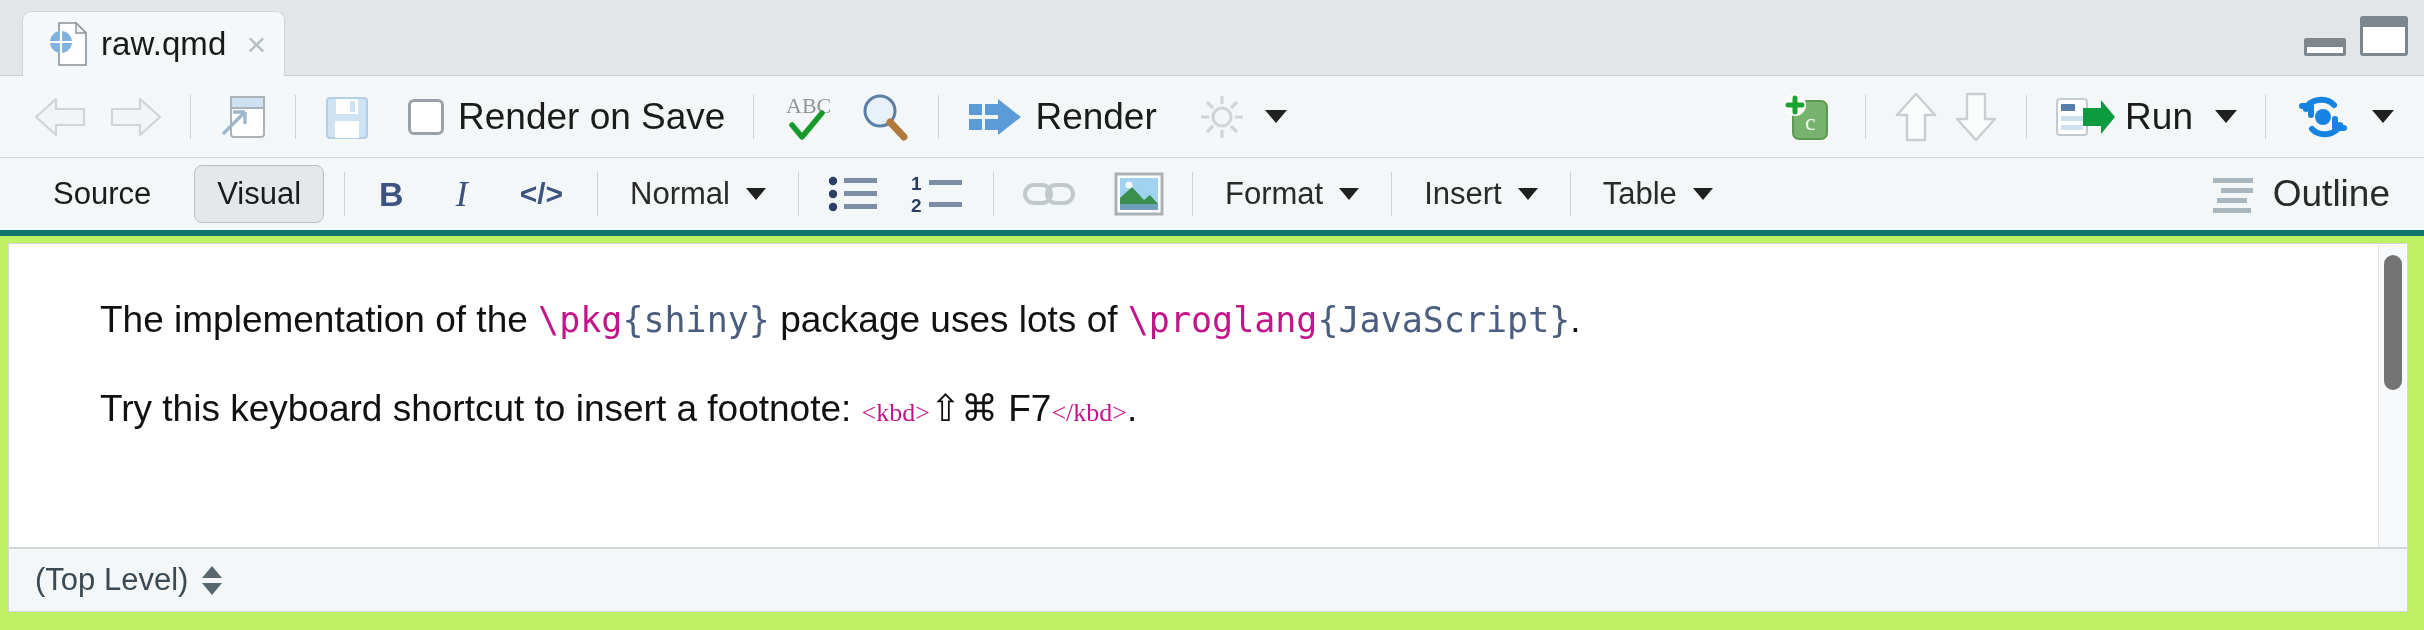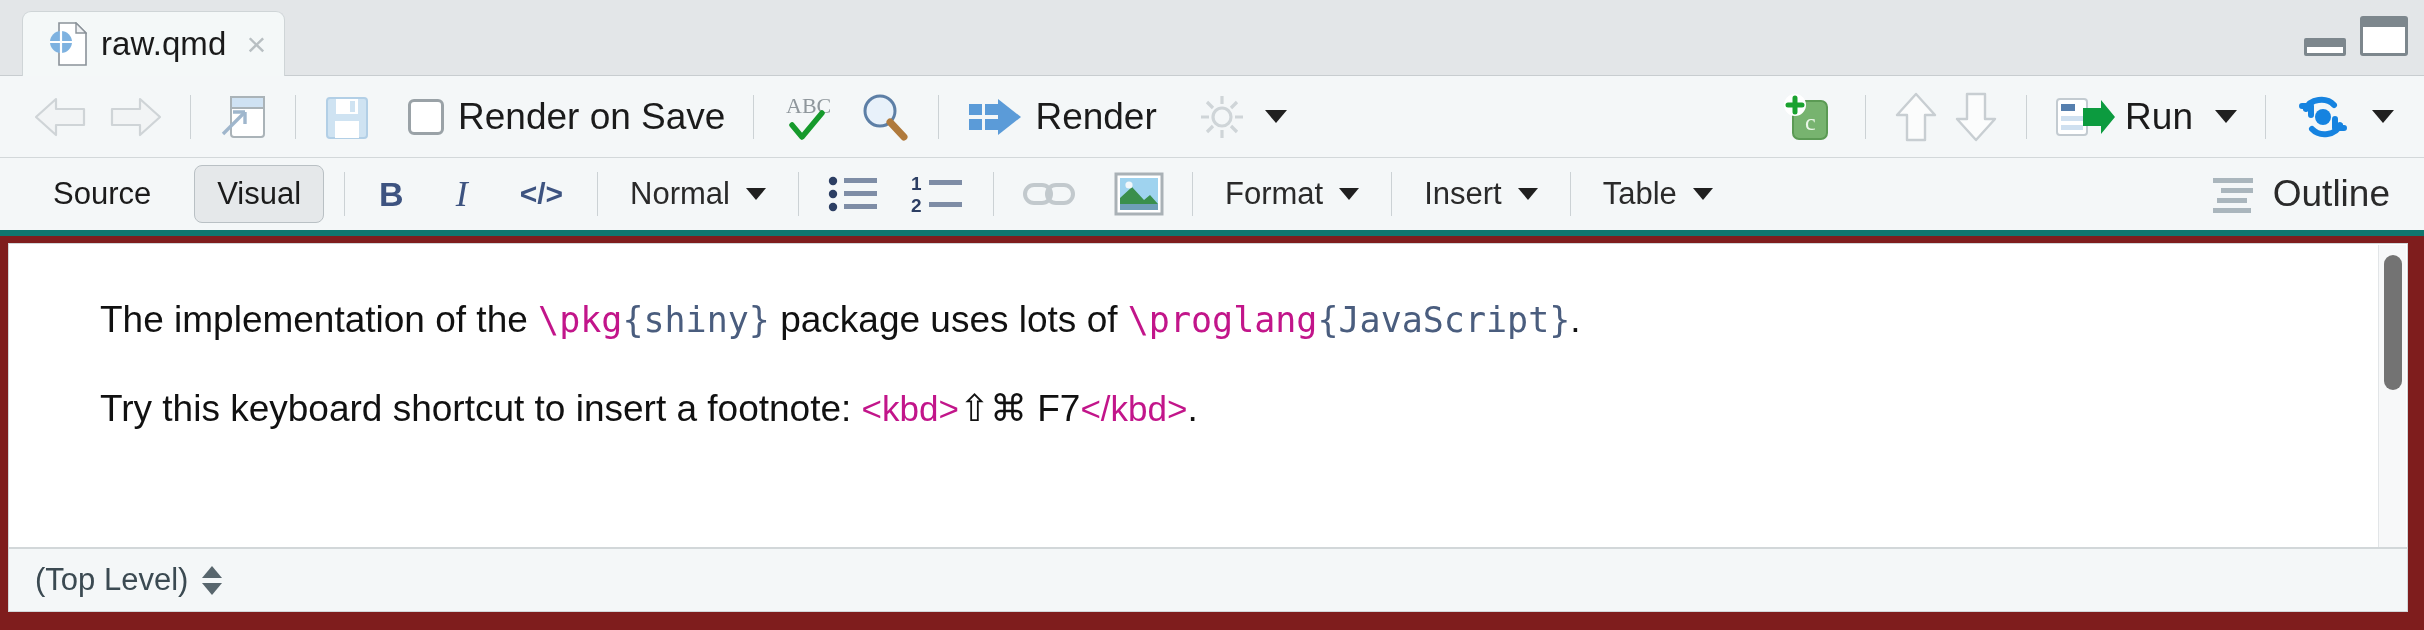--- a/index.html
+++ b/index.html
@@ -8,21 +8,21 @@
     background: #e9ecee;
   }
   body {
     font-family: "Liberation Sans", sans-serif;
     -webkit-font-smoothing: antialiased;
   }
   #app {
     position: relative;
     width: 2424px;
     height: 630px;
-    background: #7f1d1d;
+    background: #bef264;
     overflow: hidden;
   }
 
   
   .tabbar {
     position: absolute;
     left: 0; top: 0;
     width: 2424px;
     height: 76px;
     background: #e3e6e8;
@@ -222,23 +222,23 @@
     font-family: "DejaVu Sans Mono", monospace;
     color: #c2158a;
     font-size: 35px;
   }
   .mono-arg {
     font-family: "DejaVu Sans Mono", monospace;
     color: #4a5d7e;
     font-size: 35px;
   }
   .kbdtag {
-    font-family: Liberation Sans, sans-serif;
+    font-family: Liberation Serif, serif;
     color: #c2158a;
-    font-size: 35px;
+    font-size: 26px;
   }
   .kbdkeys {
     color: #111;
     font-size: 37px;
   }
 
   .scrollbar {
     position: absolute;
     right: 1px; top: 1px;
     width: 28px;

